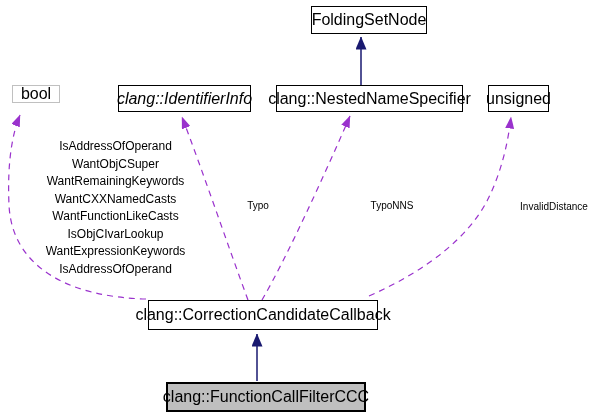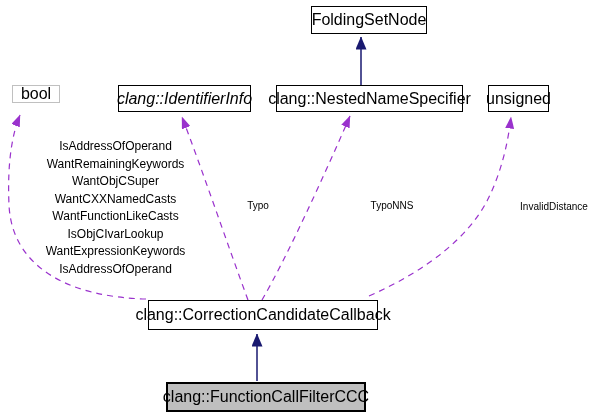--- a/index.html
+++ b/index.html
@@ -90,22 +90,22 @@
   <div class="node" style="left:268px;top:85px;width:187px;height:27px;">clang::NestedNameSpecifier</div>
 
   <div class="node" style="left:480px;top:85px;width:61px;height:27px;">unsigned</div>
 
   <div class="node" style="left:140px;top:300px;width:230px;height:30px;">clang::CorrectionCandidateCallback</div>
 
   <div class="node current" style="left:158px;top:382px;width:200px;height:30px;">clang::FunctionCallFilterCCC</div>
 
   <div class="member-labels">
     <div>IsAddressOfOperand</div>
+    <div>WantObjCSuper</div>
     <div>WantRemainingKeywords</div>
-    <div>WantObjCSuper</div>
     <div>WantCXXNamedCasts</div>
     <div>WantFunctionLikeCasts</div>
     <div>IsObjCIvarLookup</div>
     <div>WantExpressionKeywords</div>
     <div>IsAddressOfOperand</div>
   </div>
 
   <div class="edge-label" style="left:258px;top:206px;">Typo</div>
 
   <div class="edge-label" style="left:392px;top:206px;">TypoNNS</div>

